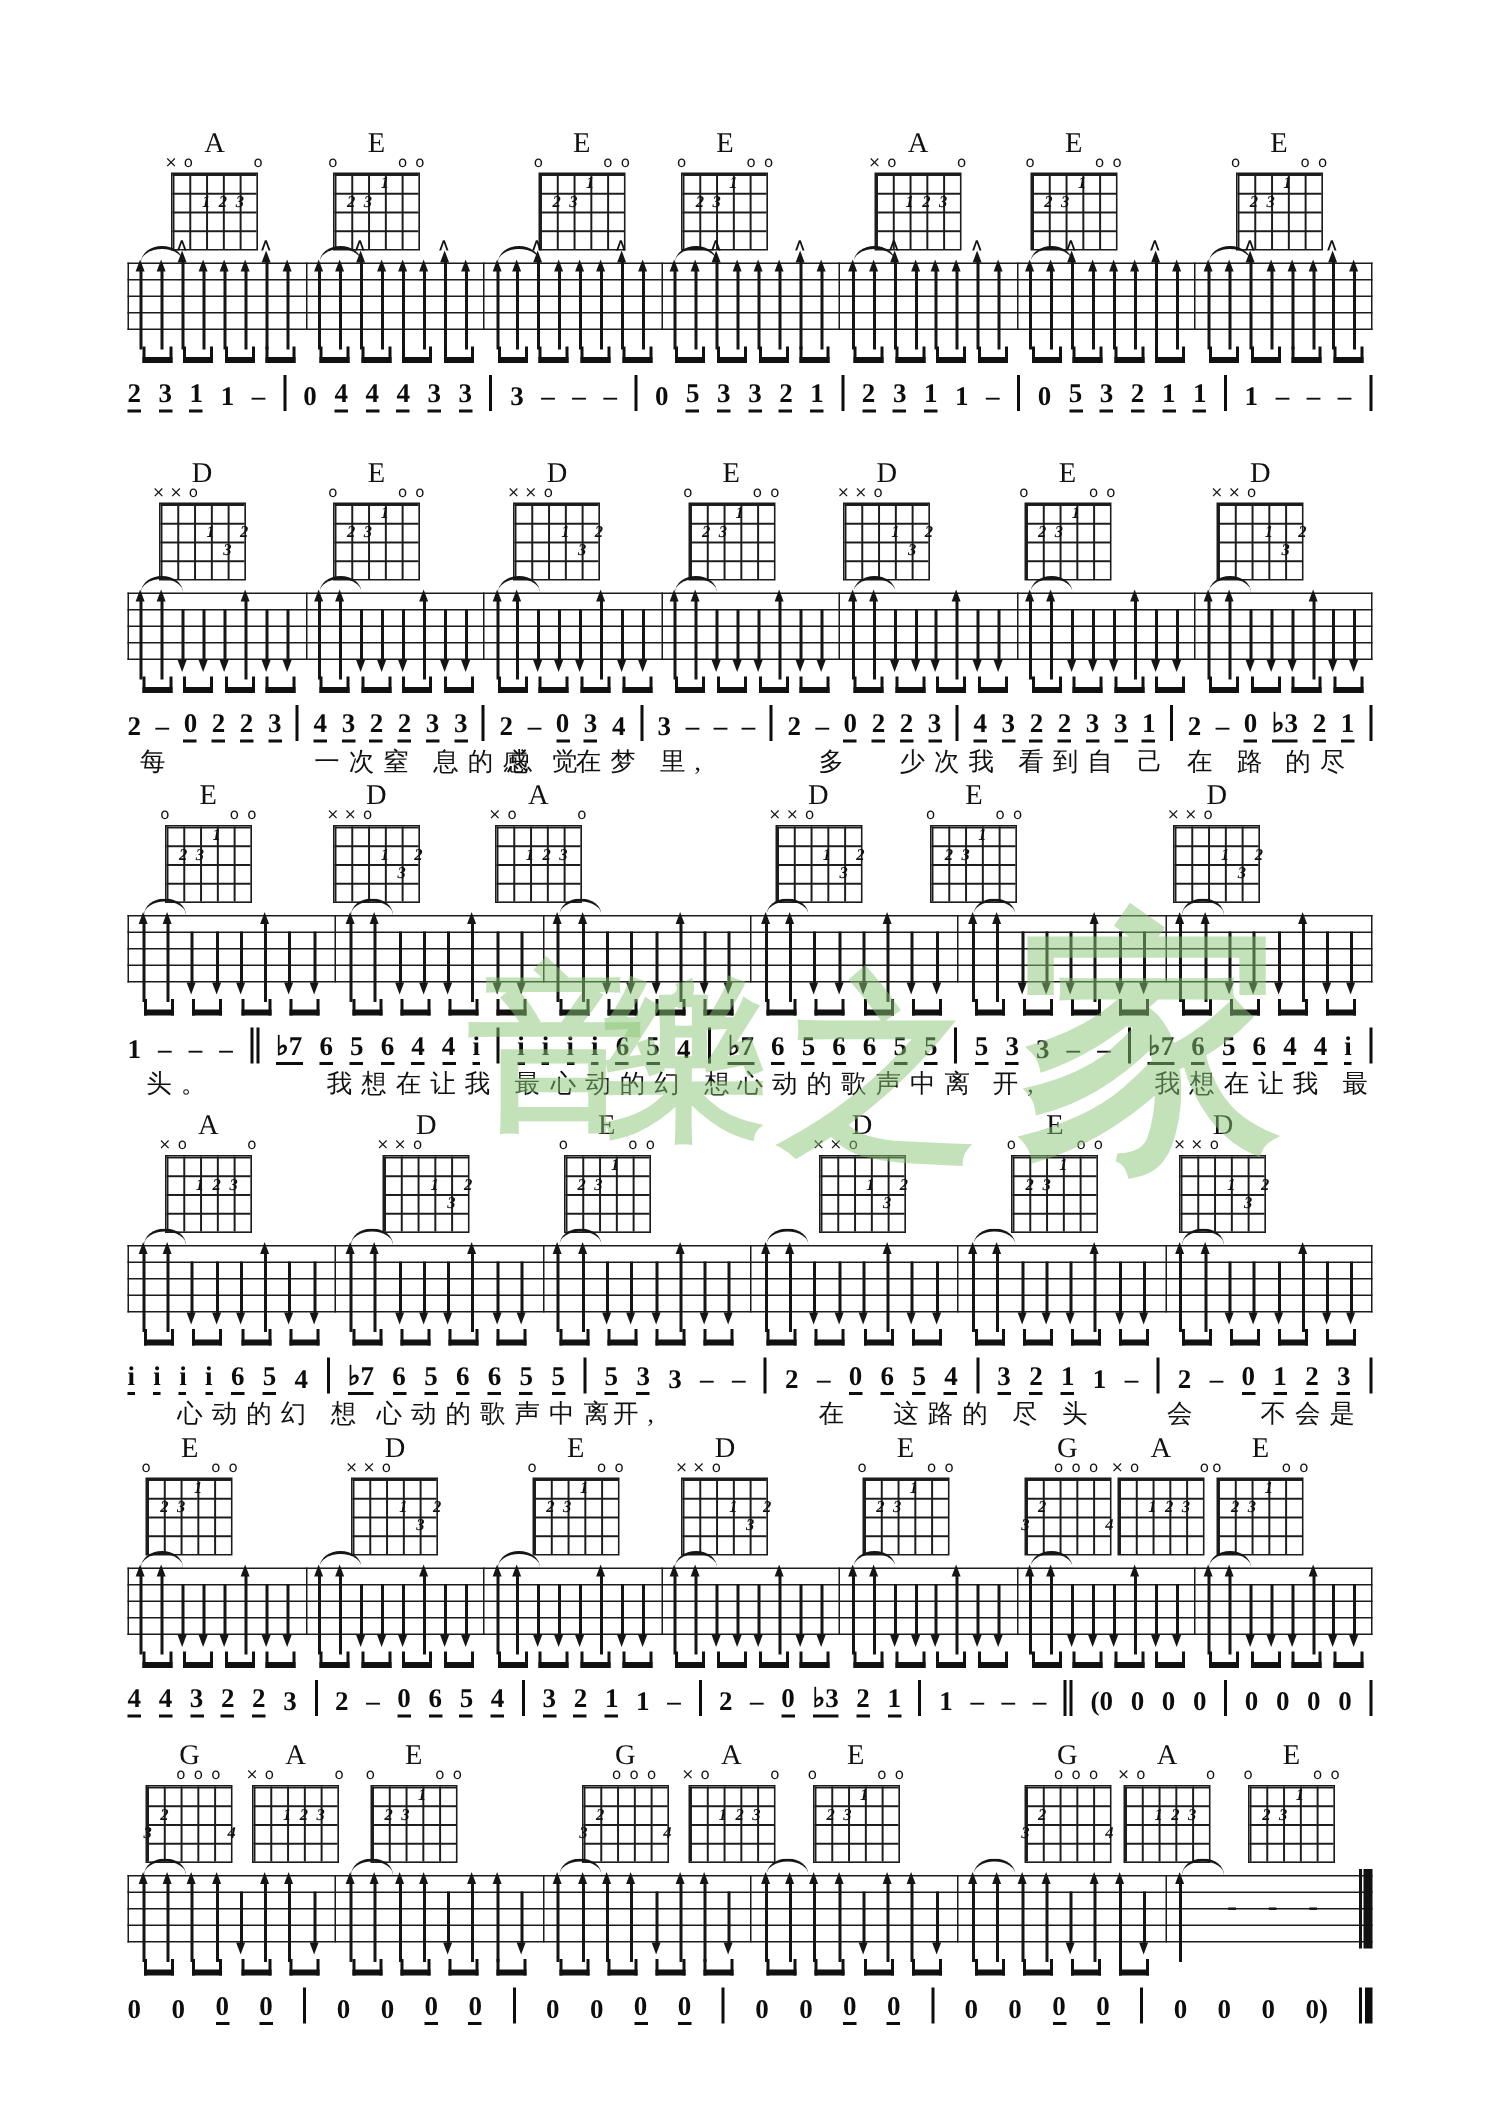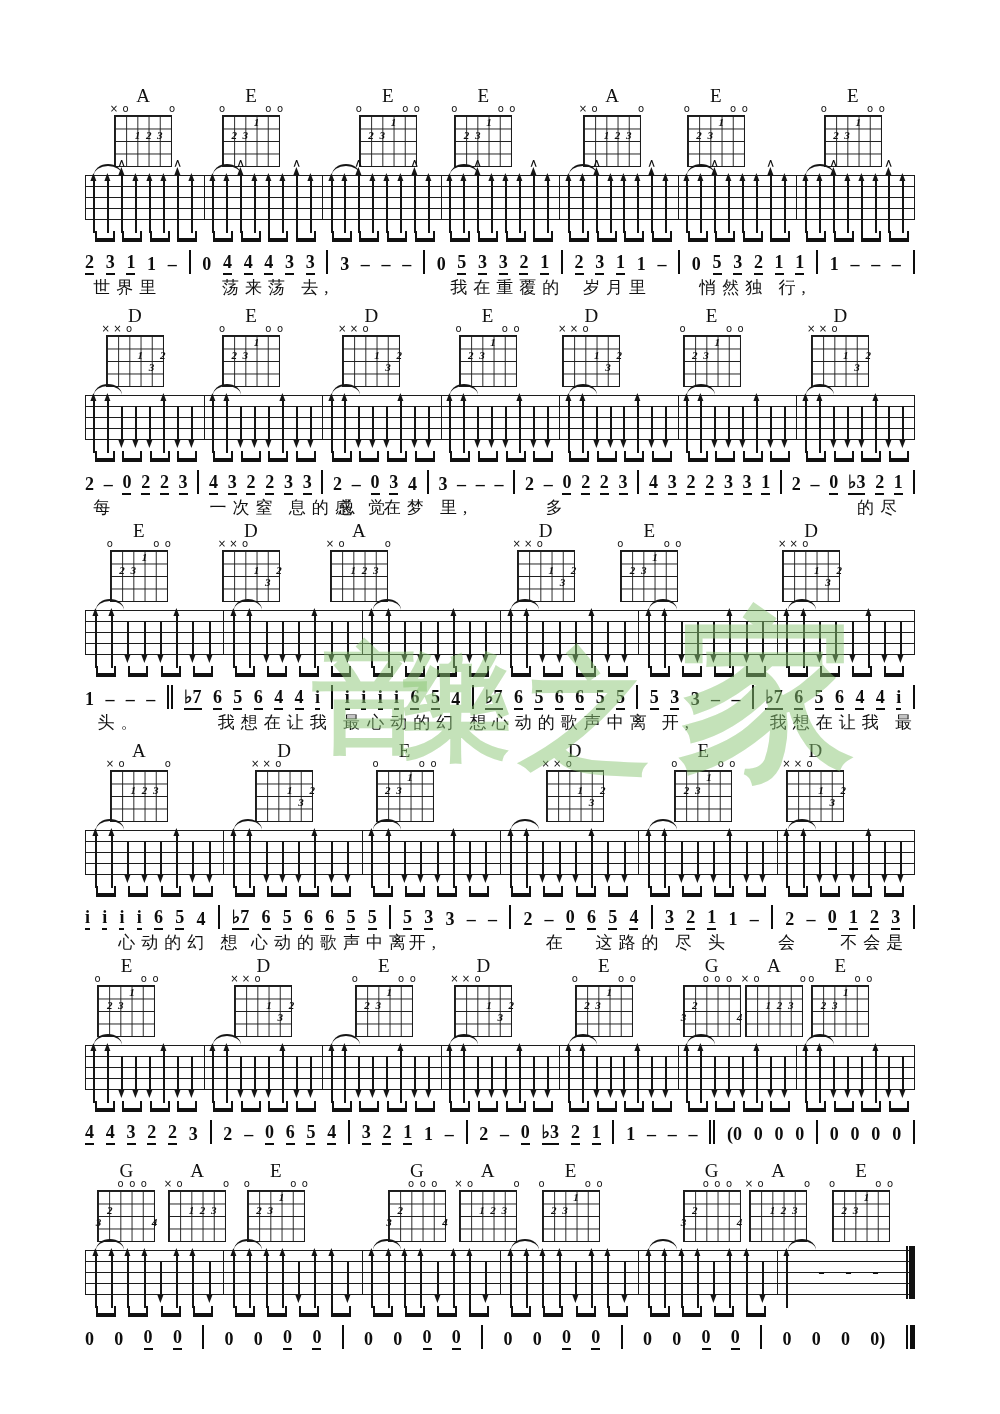--- a/index.html
+++ b/index.html
@@ -356,27 +356,20 @@
           <div class="note u">2</div>
           <div class="note u">1</div>
           <div class="note u">1</div>
           <div class="bar"></div>
           <div class="note">1</div>
           <div class="note">–</div>
           <div class="note">–</div>
           <div class="note">–</div>
           <div class="bar"></div>
         </div>
-        <div class="lyrics">
-          <div class="lyr" style="left: 1%;">世界里</div>
-          <div class="lyr" style="left: 16.5%;">荡来荡 去,</div>
-          <div class="lyr" style="left: 44%;">我在重覆的</div>
-          <div class="lyr" style="left: 60%;">岁月里</div>
-          <div class="lyr" style="left: 74%;">悄然独 行,</div>
-        </div>
       </div>
       <div class="system" style="top: 305px;">
         <div class="chord" style="left: 2.5%;">
           <div class="chord-letter">D</div>
           <div class="cmarkers">
             <div class="cmark" style="left: 0%;">×</div>
             <div class="cmark" style="left: 20%;">×</div>
             <div class="cmark" style="left: 40%;">o</div>
           </div>
           <div class="cgrid">
@@ -673,20 +666,21 @@
           <div class="note u">2</div>
           <div class="note u">1</div>
           <div class="bar"></div>
         </div>
         <div class="lyrics">
           <div class="lyr" style="left: 1%;">每</div>
           <div class="lyr" style="left: 15%;">一次窒 息的感 觉</div>
           <div class="lyr" style="left: 30.5%;">总</div>
           <div class="lyr" style="left: 36%;">在梦 里,</div>
           <div class="lyr" style="left: 55.5%;">多</div>
+          <div class="lyr" style="left: 62%;">少次我 看到自 己 在 路</div>
           <div class="lyr" style="left: 93%;">的尽</div>
         </div>
       </div>
       <div class="system" style="top: 520px;">
         <div class="chord" style="left: 3%;">
           <div class="chord-letter">E</div>
           <div class="cmarkers">
             <div class="cmark" style="left: 0%;">o</div>
             <div class="cmark" style="left: 80%;">o</div>
             <div class="cmark" style="left: 100%;">o</div>

